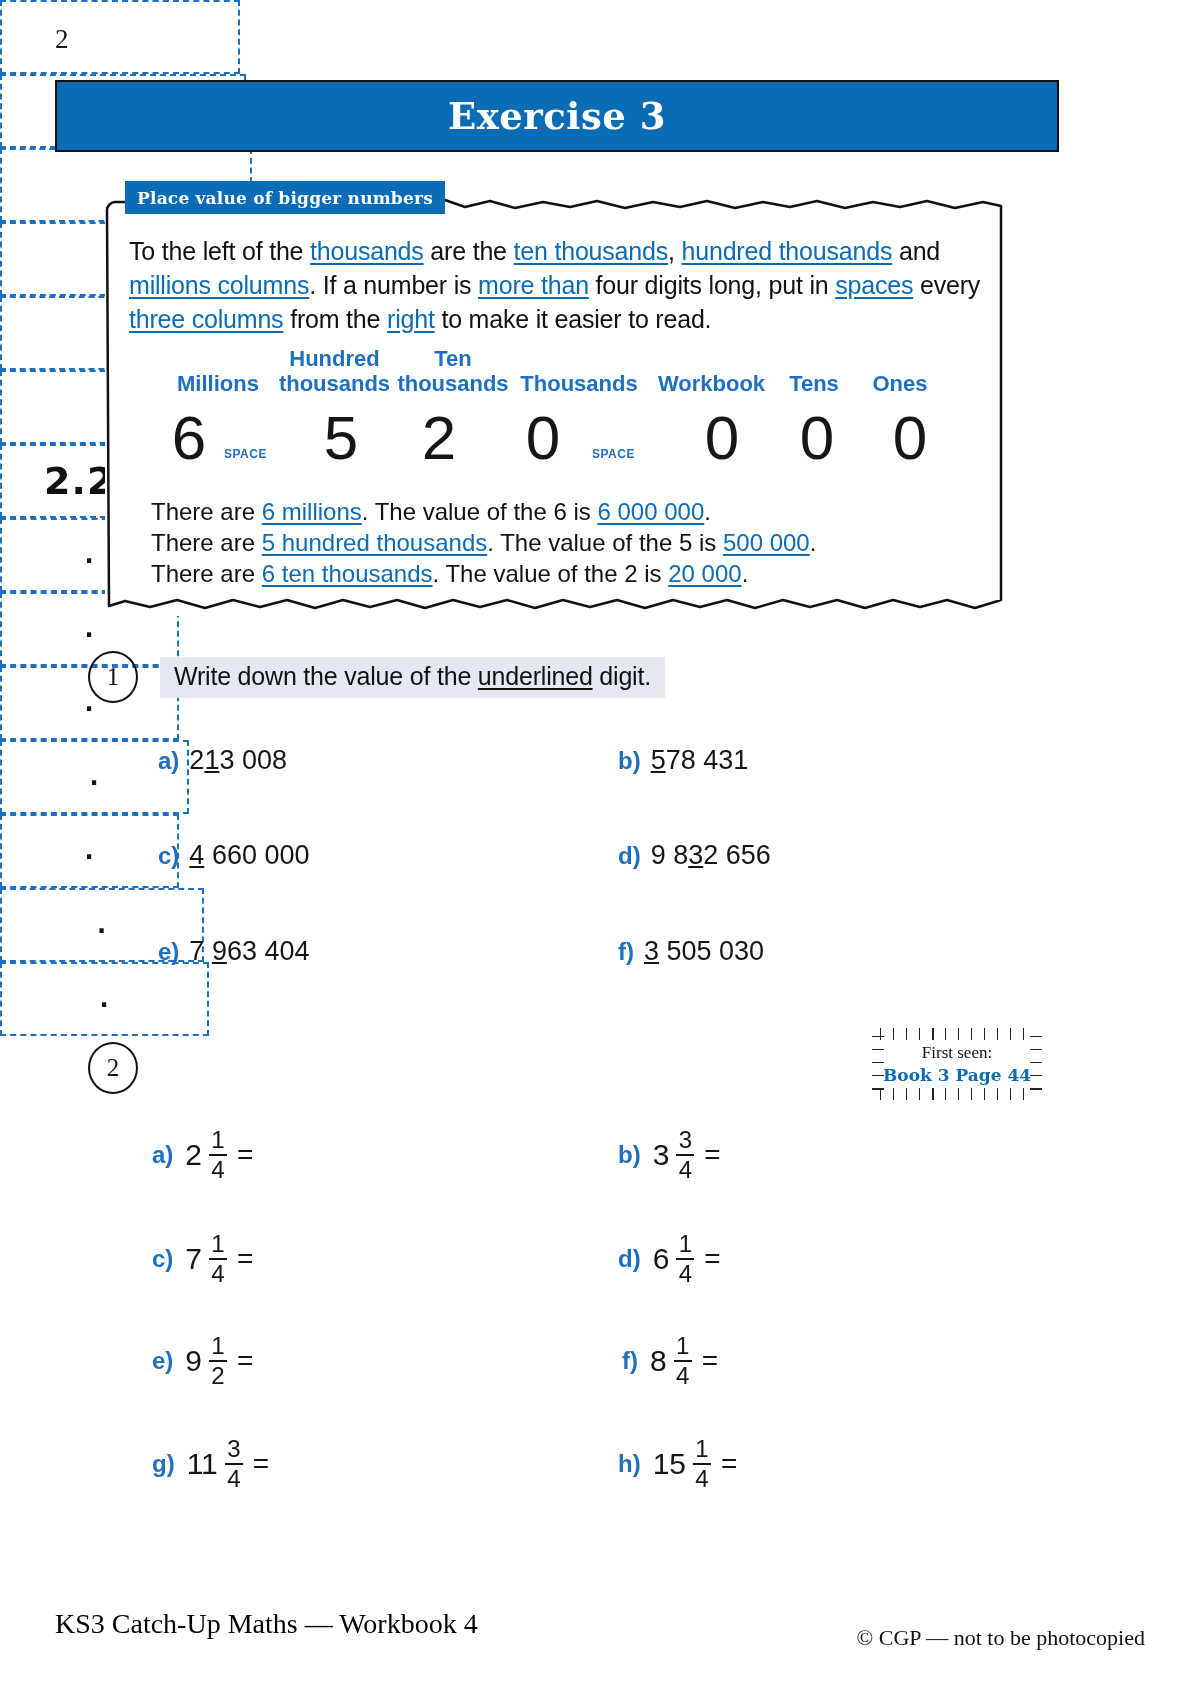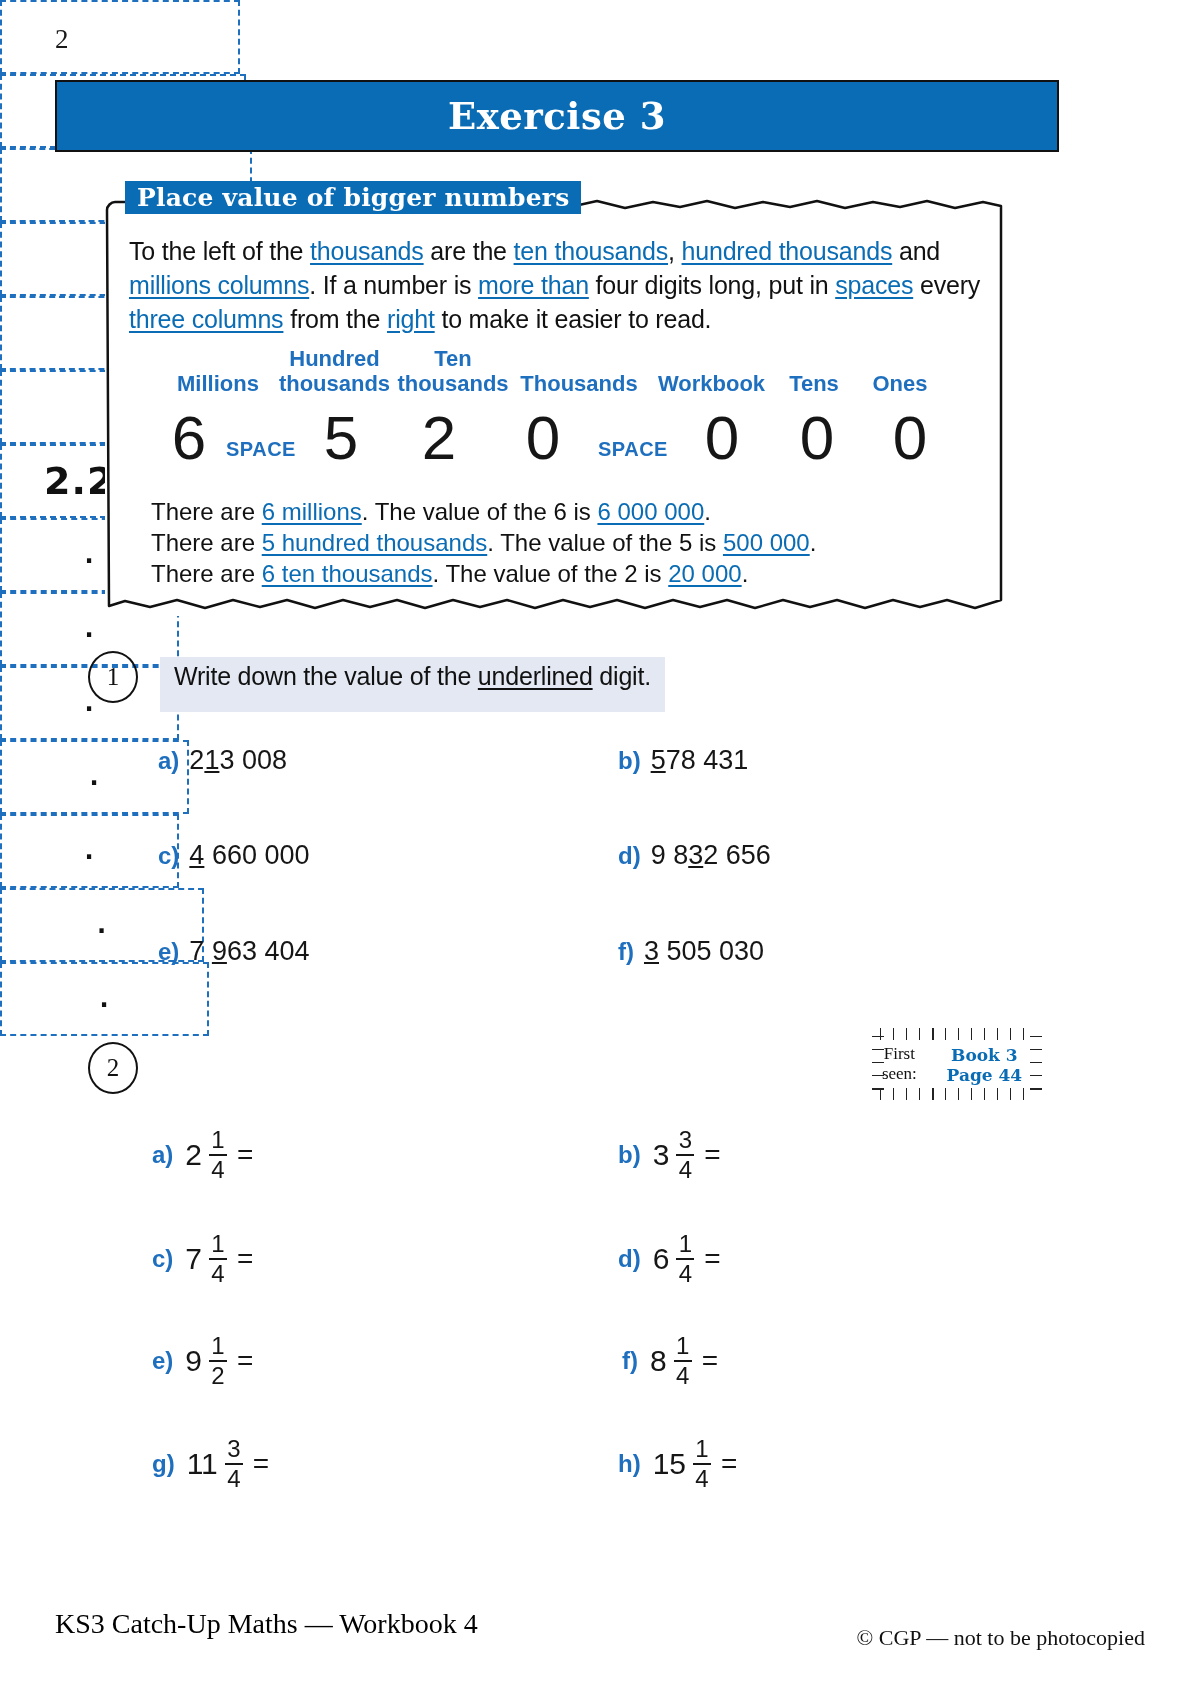--- a/index.html
+++ b/index.html
@@ -33,21 +33,21 @@
     position:absolute;left:105px;top:196px;width:900px;height:420px;
     background:#fff;
   }
   .info-edge{position:absolute;inset:0;}
   .info-tab{
     position:absolute;left:20px;top:-15px;height:33px;
     background:#0a6cb4;color:#fff;display:flex;align-items:center;
     padding:0 12px;z-index:3;
   }
   .info-tab span{
-    font-family:"DejaVu Serif", serif;font-weight:bold;font-size:25px;
+    font-family:"DejaVu Serif", serif;font-weight:bold;font-size:17px;
     letter-spacing:.2px;
   }
   .info-body{
     position:absolute;left:0;top:38px;right:0;padding:0 24px;
   }
   .info-para{
     font-size:25px;line-height:34px;color:#111;letter-spacing:-.2px;
   }
   .hl{color:#0a6cb4;text-decoration:underline;text-underline-offset:3px;}
 
@@ -61,39 +61,39 @@
     font-weight:600;
   }
   .pv-digits{
     display:flex;align-items:center;justify-content:center;margin-top:6px;
   }
   .pv-digit{
     font-family:"Liberation Sans", sans-serif;
     font-size:62px;color:#161616;text-align:center;font-weight:400;
   }
   .pv-space{
-    color:#1f6fbf;font-size:20px;font-weight:bold;letter-spacing:.5px;
-    align-self:flex-end;padding-bottom:12px;text-align:center;
+    color:#1f6fbf;font-size:12px;font-weight:bold;letter-spacing:.5px;
+    align-self:flex-end;padding-bottom:12px;
   }
 
   .pv-statements{
     position:absolute;left:46px;top:300px;right:20px;
   }
   .pv-statements div{
     font-size:24px;line-height:31px;color:#111;
   }
 
   
   .q-num{
     position:absolute;width:46px;height:48px;border:2.5px solid #111;
     border-radius:50%;display:flex;align-items:center;justify-content:center;
     font-family:"Liberation Serif", serif;font-size:25px;color:#111;
   }
   .q-text{
-    position:absolute;background:#e3e8f2;padding:5px 14px 21px 14px;
+    position:absolute;background:#e3e8f2;padding:5px 14px 7px 14px;
     font-size:25px;color:#111;letter-spacing:-.2px;
   }
   .q-text u{text-decoration:underline;text-underline-offset:3px;}
 
   
   .item{position:absolute;display:flex;align-items:center;}
   .item-letter{
     color:#1f6fbf;font-weight:bold;font-size:24px;margin-right:10px;
   }
   .item-value{
@@ -105,21 +105,21 @@
   }
   .ansbox.filled{
     display:flex;align-items:center;justify-content:center;
     font-family:"DejaVu Sans", sans-serif;font-weight:bold;
     font-size:38px;color:#111;letter-spacing:1px;
   }
 
   
   .badge{
     position:absolute;left:872px;top:1028px;width:170px;height:72px;
-    display:flex;flex-direction:row;align-items:center;justify-content:center;
+    display:flex;flex-direction:column;align-items:center;justify-content:center;
     text-align:center;
   }
   .badge .dash-top,.badge .dash-bottom{
     position:absolute;left:8px;right:8px;height:12px;
     background-image:repeating-linear-gradient(to right,#222 0 1.5px,transparent 1.5px 13px);
   }
   .badge .dash-top{top:0;}
   .badge .dash-bottom{bottom:0;}
   .badge .dash-left,.badge .dash-right{
     position:absolute;top:8px;bottom:8px;width:12px;

